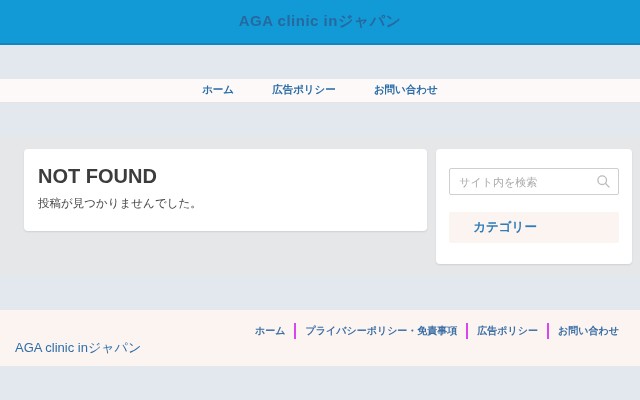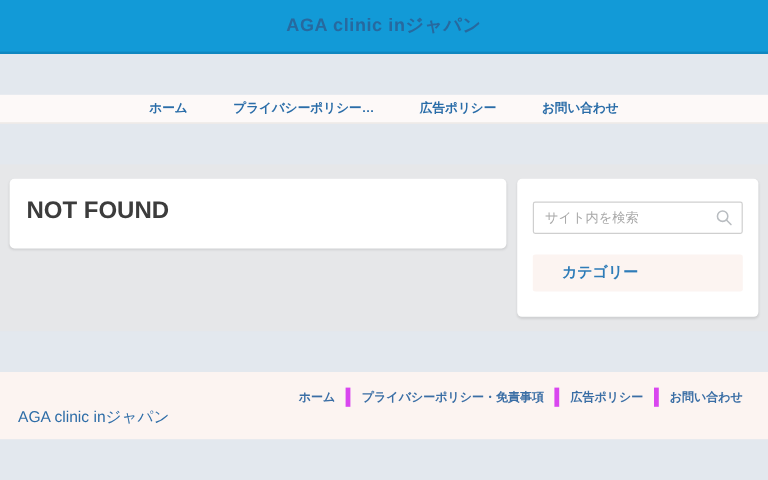--- a/index.html
+++ b/index.html
@@ -33,21 +33,21 @@
   
   .main-area{
     background:#e6e7e9;padding:12px 8px;flex:0 0 auto;
     display:flex;gap:9px;align-items:flex-start;box-sizing:border-box;
   }
   .card{
     background:#ffffff;border-radius:4px;
     box-shadow:0 1px 2px rgba(0,0,0,.10);
     box-sizing:border-box;
   }
-  .content-card{width:428px;padding:16px 14px 20px 14px;}
+  .content-card{width:428px;padding:16px 14px 20px 14px;margin-left:16px;}
   .nf-title{margin:0;font-size:20px;font-weight:bold;color:#3c3c3c;line-height:1.1;}
   .nf-message{margin:9px 0 0 0;font-size:11.5px;color:#444;line-height:1.3;}
 
   .sidebar-card{width:207px;padding:19px 13px 21px 13px;}
   .search-wrap{position:relative;}
   .search-input{
     width:100%;height:27px;box-sizing:border-box;
     border:1px solid #cfcfcf;border-radius:2px;background:#fff;
     padding:0 28px 0 9px;font-size:11px;color:#333;outline:none;
     font-family:"Liberation Sans","DejaVu Sans",sans-serif;
@@ -66,47 +66,47 @@
   .site-footer{
     background:#fcf4f1;height:57px;box-sizing:border-box;
     padding:13px 12px 9px 15px;
     display:flex;flex-direction:column;justify-content:space-between;
   }
   .footer-links{display:flex;justify-content:flex-end;align-items:center;}
   .footer-link{
     color:#3a6ea5;font-size:10px;font-weight:600;
     padding:1px 9px;cursor:pointer;white-space:nowrap;
   }
-  .footer-link + .footer-link{border-left:4px solid #d946ef;}
+  .footer-link + .footer-link{border-left:2px solid #d946ef;}
   .footer-bottom{display:flex;justify-content:space-between;align-items:flex-end;}
   .footer-site-name{color:#2e6da7;font-size:13px;cursor:pointer;}
   .footer-copyright{color:#4d749c;font-size:10px;padding-right:3px;}
 
   .bottom-space{flex:1 1 auto;background:#e3e8ee;}
 </style>
 </head>
 <body>
 
 <div class="page">
 
   <header class="site-header">
     <div class="site-title">AGA clinic inジャパン</div>
   </header>
 
   <nav class="top-nav">
     <div class="nav-item">ホーム</div>
-    <div class="nav-item">プライバシーポリシー…</div>
     <div class="nav-item">広告ポリシー</div>
     <div class="nav-item">お問い合わせ</div>
   </nav>
 
   <div class="main-area">
 
     <section class="card content-card">
       <h1 class="nf-title">NOT FOUND</h1>
+      <p class="nf-message">投稿が見つかりませんでした。</p>
     </section>
 
     <aside class="card sidebar-card">
       <div class="search-wrap">
         <input class="search-input" type="text" placeholder="サイト内を検索" style="">
         <svg class="search-icon" viewBox="0 0 16 16" fill="none">
           <circle cx="6.6" cy="6.6" r="4.6" stroke="#b9bdc1" stroke-width="1.4"></circle>
           <line x1="10.2" y1="10.2" x2="14" y2="14" stroke="#b9bdc1" stroke-width="1.4" stroke-linecap="round"></line>
         </svg>
       </div>

